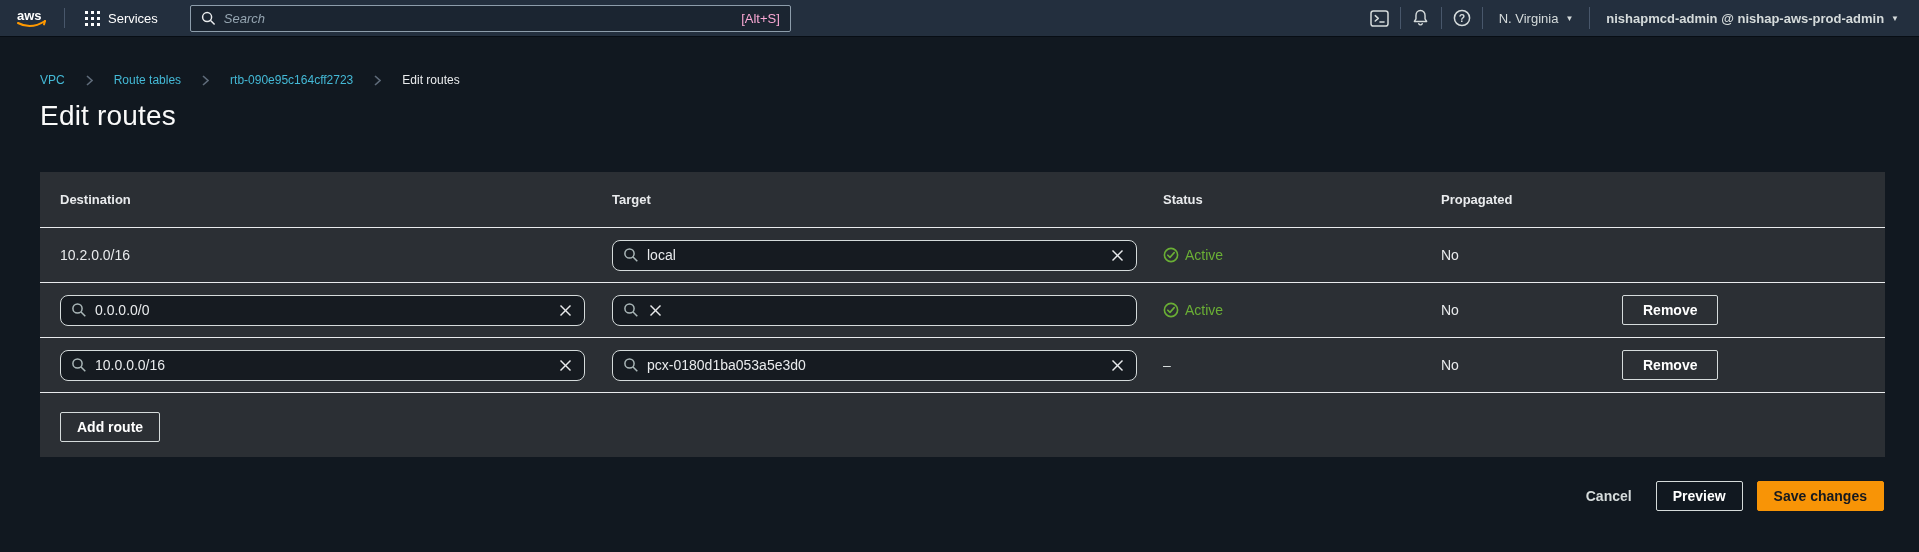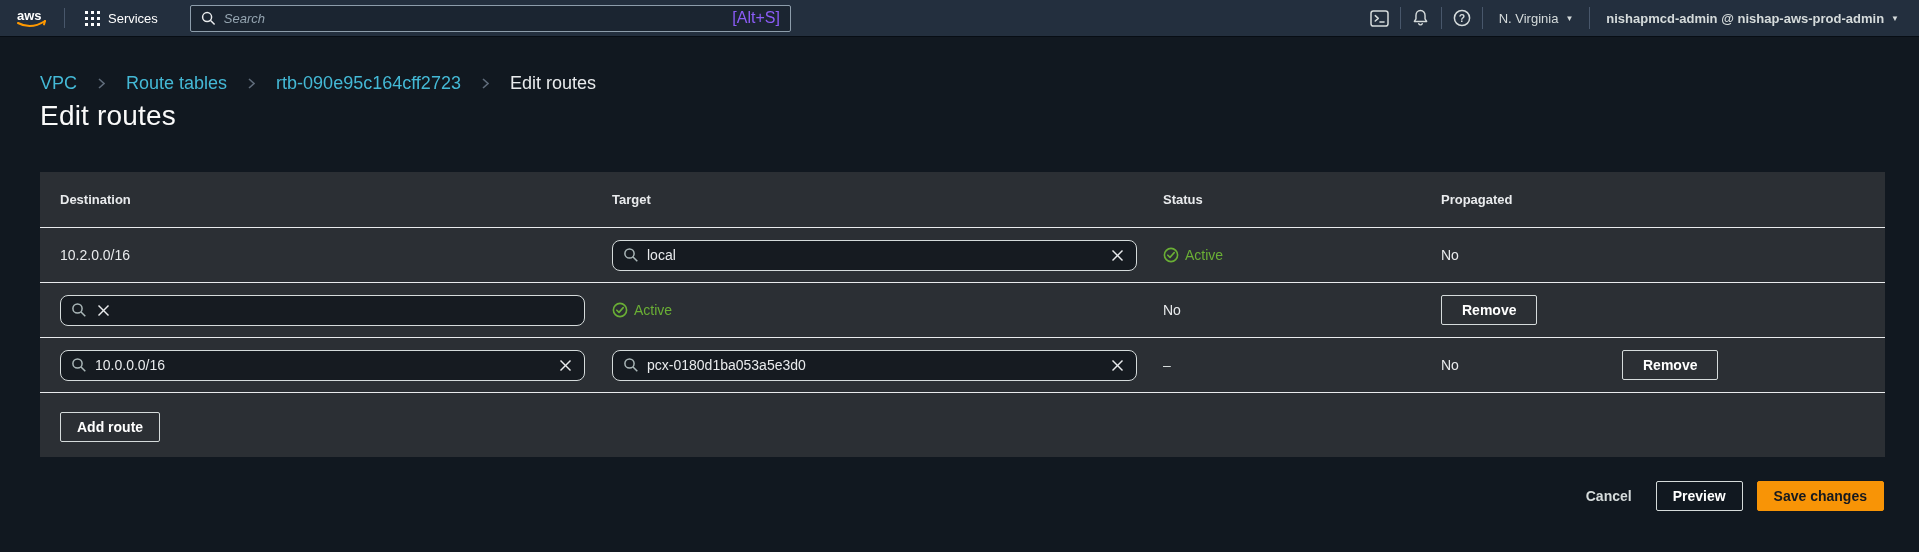--- a/index.html
+++ b/index.html
@@ -29,40 +29,40 @@
   .nav-search {
     margin-left: 26px; width: 601px; height: 27px;
     background: #1b2531; border: 1px solid #8d9dab; border-radius: 2px;
     display: flex; align-items: center; padding: 0 10px; gap: 8px;
   }
   .nav-search input {
     flex: 1; background: transparent; border: none; outline: none;
     color: #e9ebed; font-size: 13px; font-style: italic; font-family: inherit;
   }
   .nav-search input::placeholder { color: #95a5b1; font-style: italic; }
-  .nav-shortcut { color: #8b5cf6; font-size: 16px; }
+  .nav-shortcut { color: #f9a8d4; font-size: 13px; }
   .nav-right { margin-left: auto; display: flex; align-items: center; height: 100%; }
   .nav-icon-btn {
     background: none; border: none; cursor: pointer;
     display: flex; align-items: center; justify-content: center;
     width: 40px; height: 100%;
   }
   .nav-text-btn {
     background: none; border: none; cursor: pointer; color: #d5dbdb;
     font-size: 13px; font-family: inherit; display: flex; align-items: center;
     gap: 7px; padding: 0 16px; height: 100%; white-space: nowrap;
   }
   .nav-text-btn.account { font-weight: bold; padding-right: 20px; }
   .caret { font-size: 8px; color: #d5dbdb; }
   .nav-div { width: 1px; height: 22px; background: #48576b; }
 
   
   .breadcrumb {
     position: absolute; top: 73px; left: 40px;
-    display: flex; align-items: center; gap: 21px; font-size: 18px;
+    display: flex; align-items: center; gap: 21px; font-size: 12px;
   }
   .crumb-link { color: #44b9d6; text-decoration: none; cursor: pointer; }
   .crumb-current { color: #e9ebed; }
   .page-title {
     position: absolute; top: 100px; left: 40px;
     font-size: 28px; font-weight: 500; color: #fafafa; letter-spacing: 0.2px;
   }
 
   
   .panel {
@@ -246,20 +246,35 @@
         <div><span class="cell-text">No</span></div>
         <div></div>
       </div>
       <div class="grid-row data-row">
         <div>
           <div class="search-field">
             <svg width="16" height="16" viewBox="0 0 16 16">
               <circle cx="6.5" cy="6.5" r="4.6" stroke="#aab7b8" stroke-width="1.5" fill="none"></circle>
               <line x1="10" y1="10" x2="14.3" y2="14.3" stroke="#aab7b8" stroke-width="1.5"></line>
             </svg>
+            <input type="text" value="0.0.0.0/0" style="">
+            <button class="clear-btn">
+              <svg width="13" height="13" viewBox="0 0 13 13">
+                <line x1="1.5" y1="1.5" x2="11.5" y2="11.5" stroke="#e9ebed" stroke-width="1.4"></line>
+                <line x1="11.5" y1="1.5" x2="1.5" y2="11.5" stroke="#e9ebed" stroke-width="1.4"></line>
+              </svg>
+            </button>
+          </div>
+        </div>
+        <div>
+          <div class="search-field">
+            <svg width="16" height="16" viewBox="0 0 16 16">
+              <circle cx="6.5" cy="6.5" r="4.6" stroke="#aab7b8" stroke-width="1.5" fill="none"></circle>
+              <line x1="10" y1="10" x2="14.3" y2="14.3" stroke="#aab7b8" stroke-width="1.5"></line>
+            </svg>
             <button class="clear-btn">
               <svg width="13" height="13" viewBox="0 0 13 13">
                 <line x1="1.5" y1="1.5" x2="11.5" y2="11.5" stroke="#e9ebed" stroke-width="1.4"></line>
                 <line x1="11.5" y1="1.5" x2="1.5" y2="11.5" stroke="#e9ebed" stroke-width="1.4"></line>
               </svg>
             </button>
           </div>
         </div>
         <div>
           <span class="status-active">

